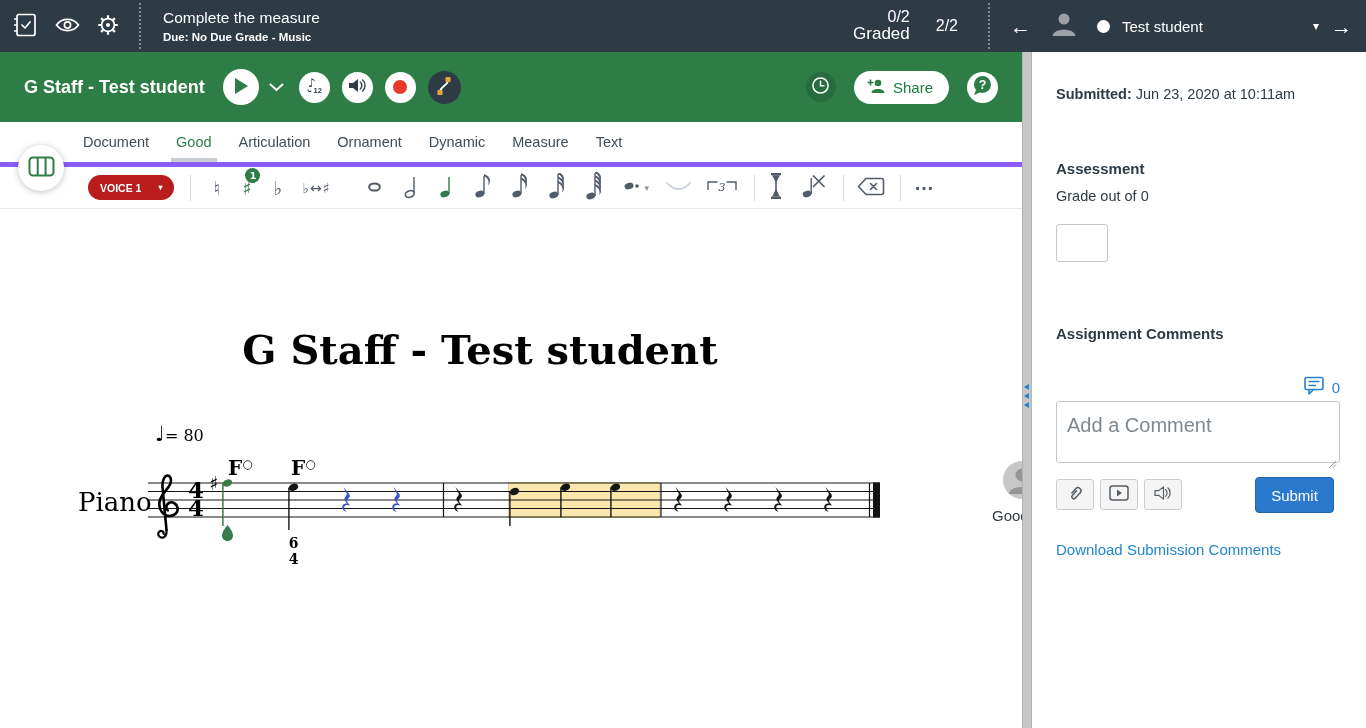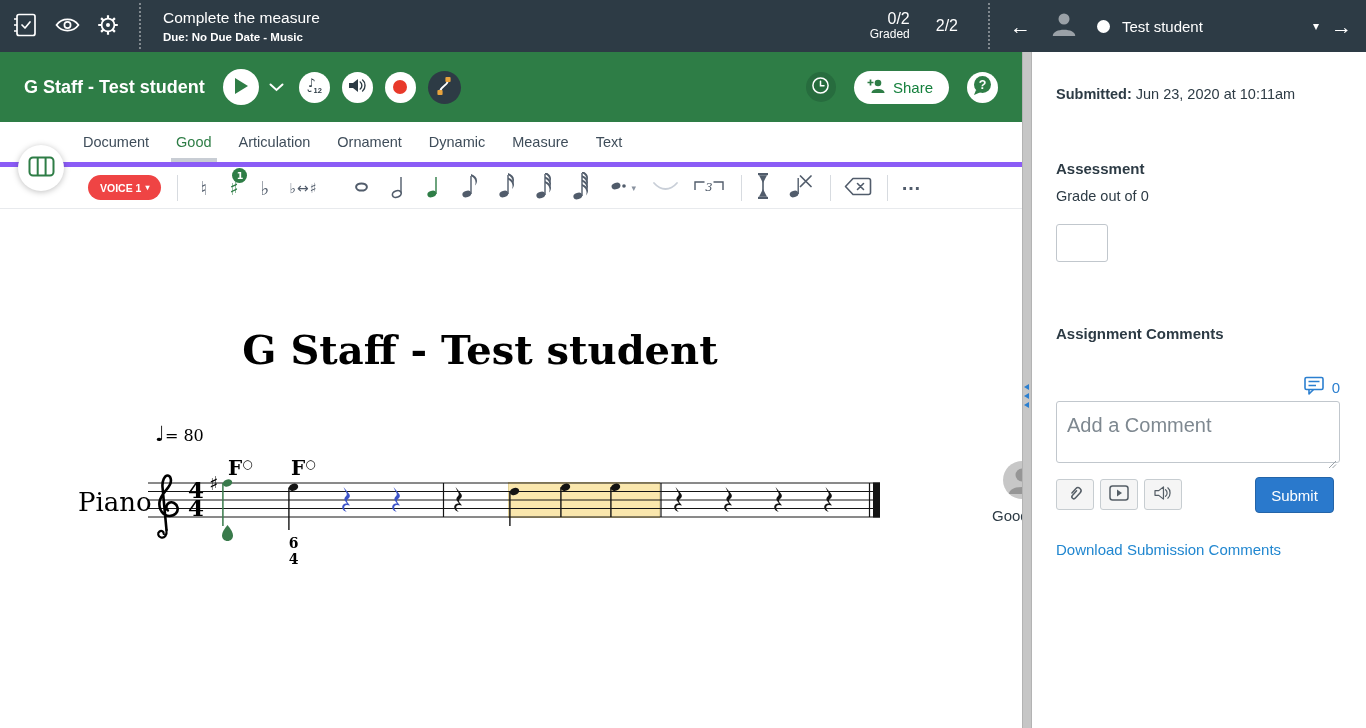--- a/index.html
+++ b/index.html
@@ -11,21 +11,21 @@
   .topbar { position:absolute; top:0; left:0; width:1366px; height:52px;
             background:#2d3b45; display:flex; align-items:center; color:#fff; }
   .tb-iconbtn { width:26px; height:26px; background:none; border:none; cursor:pointer;
                 display:flex; align-items:center; justify-content:center; }
   .tb-dotted { height:46px; border-left:2px dotted rgba(255,255,255,.4); margin:0 2px; }
   .tb-titles { margin-left:20px; line-height:1.25; }
   .tb-title { font-size:15.5px; font-weight:400; }
   .tb-sub { font-size:11.5px; font-weight:700; margin-top:2px; }
   .tb-graded { margin-left:auto; text-align:right; line-height:1.05; }
   .tb-graded .n { font-size:16px; }
-  .tb-graded .l { font-size:12px; }
+  .tb-graded .l { font-size:17px; }
   .tb-count { font-size:16px; margin:0 28px 0 26px; }
   .tb-student { width:374px; height:52px; display:flex; align-items:center; }
   .tb-arrow { background:none; border:none; color:#fff; font-size:21px; cursor:pointer;
               line-height:1; padding:0 2px; }
   .tb-avatar { margin-left:16px; }
   .tb-dot { width:13px; height:13px; border-radius:50%; background:#fff; margin-left:18px; }
   .tb-name { font-size:15px; margin-left:12px; }
   .tb-caret { background:none; border:none; color:#fff; font-size:12px; cursor:pointer;
               margin-left:auto; }
   .tb-next { margin-right:12px; margin-left:10px; }
@@ -58,23 +58,23 @@
   .tab.active::after { content:""; position:absolute; left:50%; transform:translateX(-50%);
                        bottom:3px; width:46px; height:4px; background:#c8cdd4; }
   .piano-fab { position:absolute; left:18px; top:23px; width:46px; height:46px; z-index:5;
                background:#fff; border:none; border-radius:50%; cursor:pointer;
                box-shadow:0 1px 6px rgba(0,0,0,.25); display:flex; align-items:center;
                justify-content:center; }
 
   
   .mtool { height:42px; border-bottom:1px solid #e8eaed; display:flex; align-items:center;
            padding-left:88px; }
-  .voice-pill { background:#ef4444; color:#fff; border:none; border-radius:13px; height:25px;
+  .voice-pill { background:#b91c1c; color:#fff; border:none; border-radius:13px; height:25px;
                 padding:7px 12px; font-size:10.5px; font-weight:700; cursor:pointer;
-                display:flex; align-items:center; gap:4px; }
+                display:flex; align-items:center; gap:17px; }
   .vd { width:1px; height:26px; background:#d7dbe0; }
   .ti { background:none; border:none; cursor:pointer; color:#515c6b; display:flex;
         align-items:center; justify-content:center; position:relative; }
   .acc { font-family:"DejaVu Sans", sans-serif; font-size:19px; }
   .acc.sel { color:#2e7d46; }
   .badge { position:absolute; top:-9px; right:-9px; width:15px; height:15px; border-radius:50%;
            background:#2e7d46; color:#fff; font-size:9.5px; font-weight:700;
            display:flex; align-items:center; justify-content:center; }
   .respell { font-family:"DejaVu Sans", sans-serif; font-size:14px; letter-spacing:1px; }
   .caret-s { color:#8a93a0; font-size:9px; }
@@ -154,21 +154,21 @@
         <svg width="24" height="24" viewBox="0 0 24 24" fill="none" stroke="#fff">
           <path stroke-width="2.2" d="M12,2.2 V5.4 M12,18.6 V21.8 M2.2,12 H5.4 M18.6,12 H21.8 M5.1,5.1 L7.4,7.4 M16.6,16.6 L18.9,18.9 M18.9,5.1 L16.6,7.4 M7.4,16.6 L5.1,18.9"></path>
           <circle cx="12" cy="12" r="6.4" stroke-width="1.8"></circle>
           <circle cx="12" cy="12" r="2" fill="#fff" stroke="none"></circle>
         </svg>
       </span>
     </button>
     <span class="tb-dotted" style="margin-left:18px"></span>
     <div class="tb-titles">
       <div class="tb-title">Complete the measure</div>
-      <div class="tb-sub">Due: No Due Date - Music</div>
+      <div class="tb-sub">Due: No Due Grade - Music</div>
     </div>
     <div class="tb-graded">
       <div class="n">0/2</div>
       <div class="l">Graded</div>
     </div>
     <div class="tb-count">2/2</div>
     <span class="tb-dotted"></span>
     <div class="tb-student">
       <button class="tb-arrow" style="margin-left:16px">←</button>
       <span class="tb-avatar">

